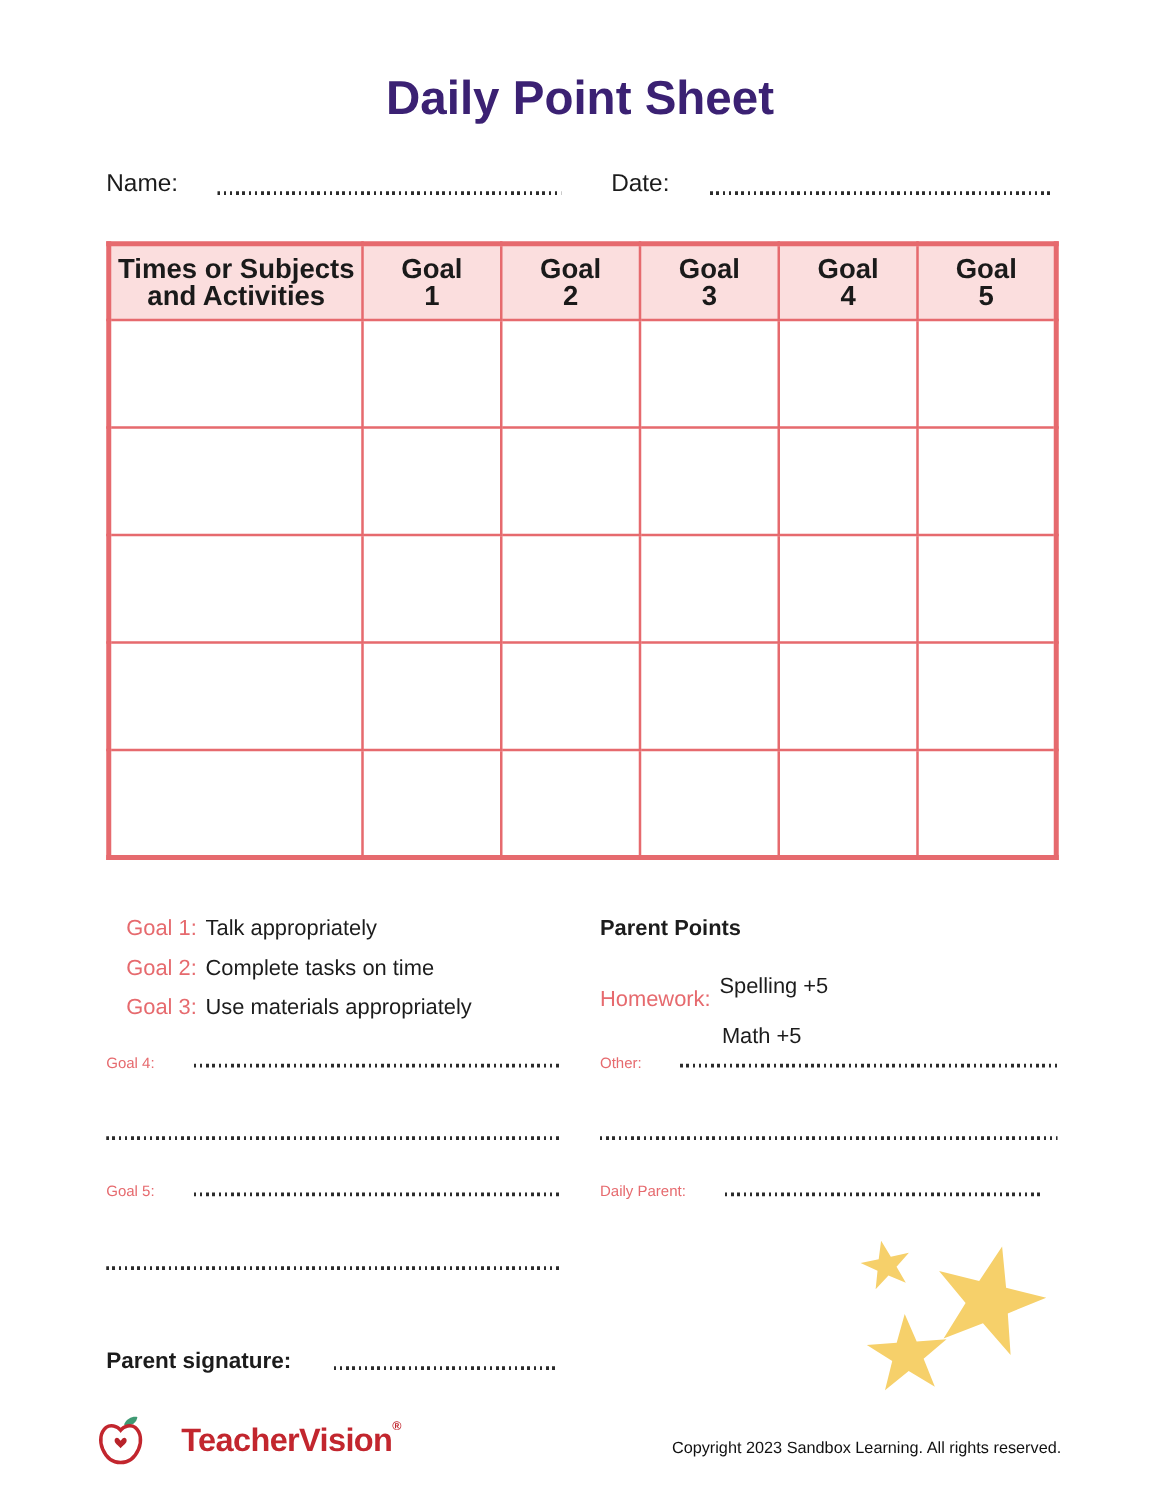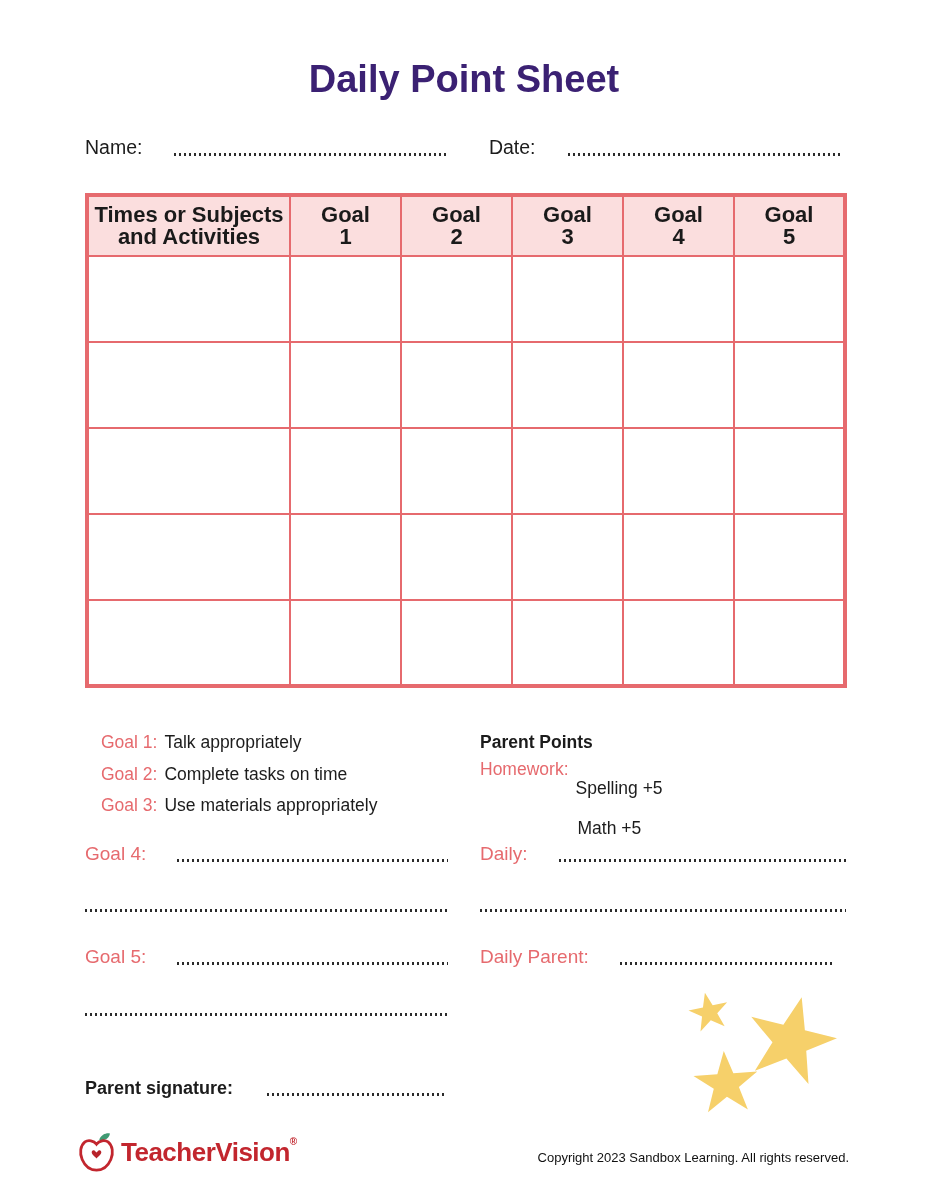--- a/index.html
+++ b/index.html
@@ -36,40 +36,40 @@
     font-size:22px;font-weight:700;line-height:22px;text-align:center;color:#1a1a1a;}
   table.points td{background:#ffffff;height:86px;}
   table.points col.c-activities{width:203px;}
 
   .goals{position:absolute;top:727px;left:85px;width:380px;font-size:17.5px;}
   .goals .goal-line{height:31.5px;display:flex;align-items:center;margin-left:16px;}
   .accent{color:var(--accent-salmon);white-space:nowrap;margin-right:7px;}
 
   .bonus{position:absolute;top:727px;left:480px;width:366px;font-size:17.5px;}
   .bonus .heading{height:31.5px;display:flex;align-items:center;font-weight:700;}
-  .bonus .hw-row{display:flex;align-items:flex-start;}
+  .bonus .hw-row{display:flex;align-items:center;}
   .bonus .hw-items div{line-height:22.5px;margin-top:18px;}
   .bonus .hw-items div + div{padding-left:2px;}
 
-  .fillrow{position:absolute;font-size:19px;}
+  .fillrow{position:absolute;font-size:12px;}
   .row-goal4{top:843px;left:85px;width:363px;}
   .row-other{top:843px;left:480px;width:366px;}
   .row-goal5{top:946px;left:85px;width:363px;}
   .row-total{top:946px;left:480px;width:352px;}
 
   .signature{position:absolute;top:1078px;left:85px;width:362px;font-size:18px;}
   .signature .lbl{font-weight:700;margin-right:10px;white-space:nowrap;}
 
   .stars{position:absolute;left:678px;top:985px;width:175px;height:135px;}
   .stars svg{position:absolute;overflow:visible;}
   .star-small{left:10px;top:6px;width:42px;height:42px;transform:rotate(-12deg);}
   .star-big{left:66px;top:8px;width:94px;height:94px;transform:rotate(14deg);}
   .star-medium{left:14px;top:64px;width:68px;height:68px;transform:rotate(-4deg);}
 
-  .footer-logo{position:absolute;left:78px;top:1132px;display:flex;align-items:center;}
+  .footer-logo{position:absolute;left:78px;top:1132px;display:flex;align-items:center;gap:24px;}
   .brand{font-size:26px;font-weight:700;color:var(--brand-red);letter-spacing:-0.5px;margin-left:6px;}
   .reg{font-size:10px;color:var(--brand-red);vertical-align:top;line-height:10px;}
   .copyright{position:absolute;top:1150px;right:79px;font-size:13px;color:#111;}
 </style>
 </head>
 <body>
 
 <div class="page">
 
   <div class="title">Daily Point Sheet</div>
@@ -186,21 +186,21 @@
         <div>Math +5</div>
       </div>
     </div>
   </div>
 
   <div class="fillrow flexrow row-goal4">
     <span class="accent">Goal 4:</span>
     <span class="dots"></span>
   </div>
   <div class="fillrow flexrow row-other">
-    <span class="accent">Daily:</span>
+    <span class="accent">Other:</span>
     <span class="dots"></span>
   </div>
 
   <div class="dotline" style="top:909px;left:85px;width:363px;"></div>
   <div class="dotline" style="top:909px;left:480px;width:366px;"></div>
 
   <div class="fillrow flexrow row-goal5">
     <span class="accent">Goal 5:</span>
     <span class="dots"></span>
   </div>

